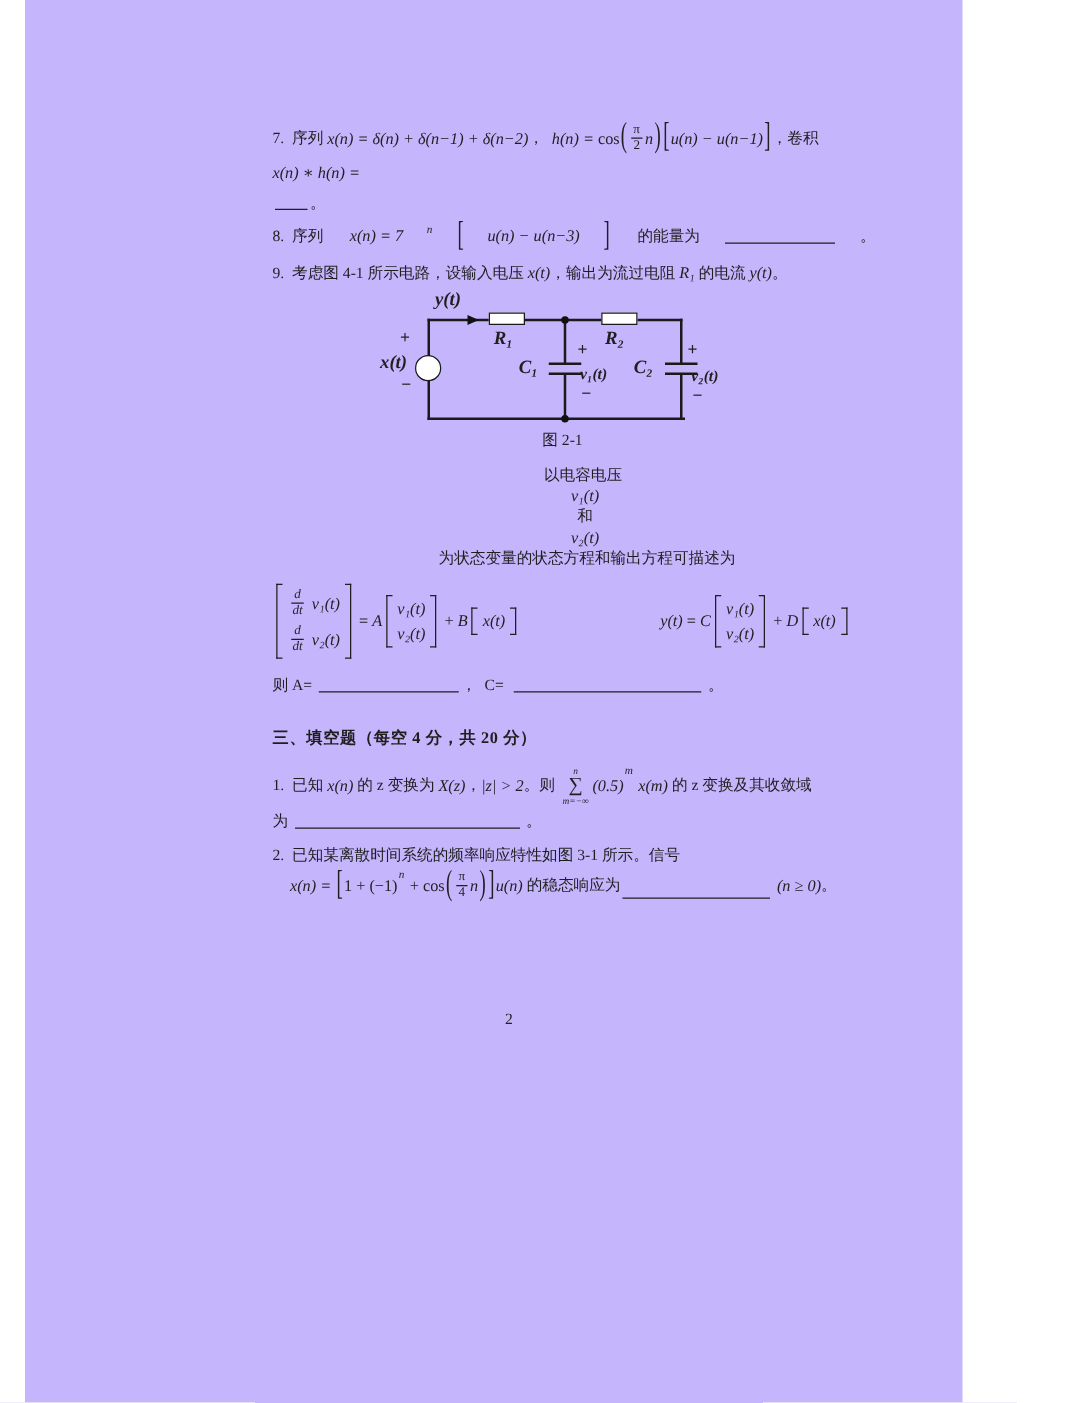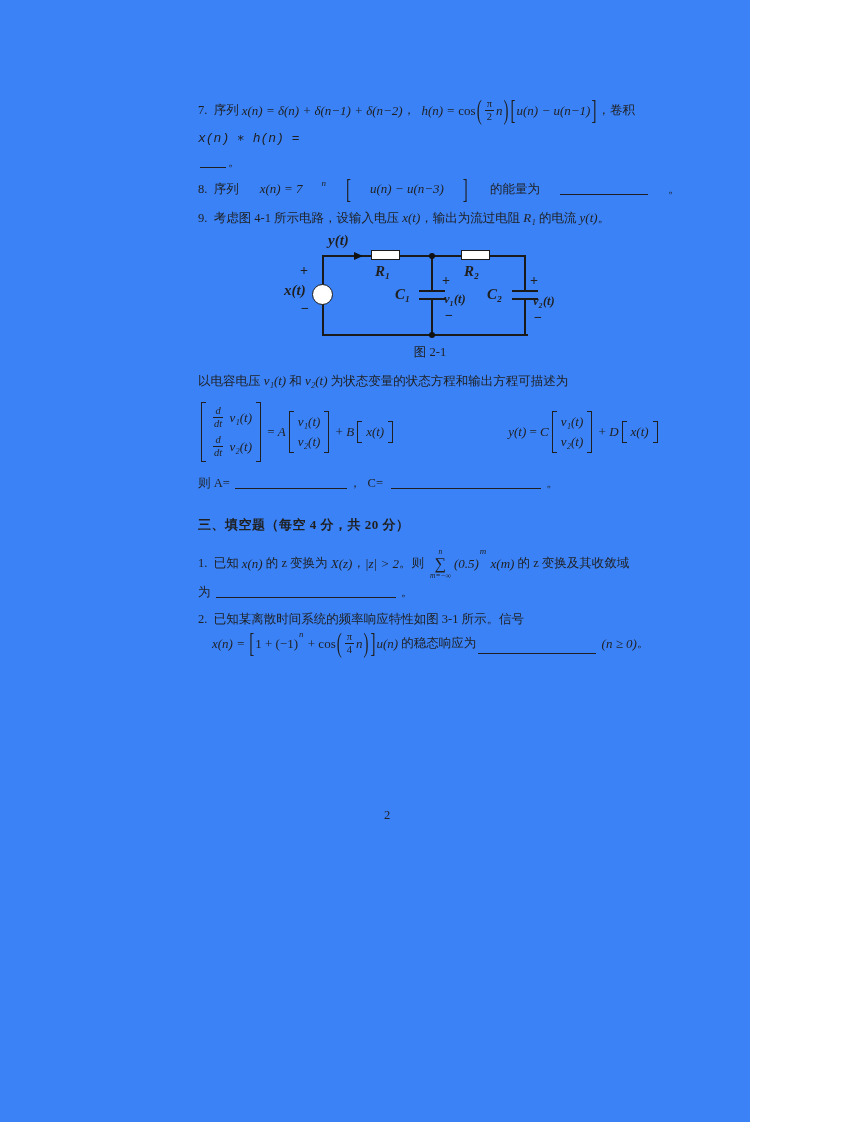--- a/index.html
+++ b/index.html
@@ -1,17 +1,17 @@
 <!DOCTYPE html>
 <html><head>
 <meta charset="utf-8">
 <style>
   html,body{margin:0;padding:0;background:#ffffff;}
-  .page{position:relative;width:750px;height:1122px;background:#3b82f6;
-        font-family:"Liberation Serif","DejaVu Serif",serif;color:#1f1f1f;overflow:hidden;}
+  .page{position:relative;width:750px;height:1122px;background:#c4b5fd;
+        font-family:"Liberation Serif","DejaVu Serif",serif;color:#1f1f1f;overflow:hidden;margin-left:20px;}
   .content{position:absolute;left:198px;top:98px;width:500px;}
   .line{display:flex;align-items:center;white-space:nowrap;margin:0 0 8px 0;min-height:18px;font-size:13px;}
   .line span{white-space:pre;}
   .zh{font-size:12.5px;}
   .mi{font-style:italic;}
   .mr{font-style:normal;}
   .sup{align-self:flex-start;font-size:9px;font-style:italic;margin:0 1px;transform:translateY(-2px);}
   .frac{display:flex;flex-direction:column;align-items:center;font-size:10.5px;line-height:1.15;margin:0 2px;}
   .frac .fn{border-bottom:1px solid #1f1f1f;padding:0 2px;text-align:center;}
   .frac .fd{padding:0 2px;}
@@ -57,21 +57,21 @@
         <span class="mr">cos</span>
         <span class="big">(</span>
         <span class="frac"><span class="fn">π</span><span class="fd">2</span></span>
         <span class="mi">n</span>
         <span class="big">)</span>
         <span class="big">[</span>
         <span class="mi">u(n) − u(n−1)</span>
         <span class="big">]</span>
         <span class="zh">，卷积</span>
       </div>
-    <div class="line" style="margin-bottom:6px;font-family:Liberation Mono, monospace;">
+    <div class="line" style="margin-bottom:6px;">
         <span class="mi">x(n) ∗ h(n) =</span>
       </div>
     <div class="line" style="margin-bottom:9px;">
         <span class="blank" style="width: 26px;"></span>
         <span class="zh">。</span>
       </div>
 
     <div class="line" style="margin-bottom:11px;gap:18px;">
         <span class="zh">8.  序列 </span>
         <span class="mi">x(n) = 7</span>
@@ -131,21 +131,21 @@
       <div class="csign" style="left:158px;top:38px;">+</div>
       <div class="cvlbl" style="left:160px;top:57px;">v₁(t)</div>
       <div class="csign" style="left:161px;top:73px;">−</div>
       <div class="clbl" style="left:203px;top:51px;">C₂</div>
       <div class="csign" style="left:246px;top:38px;">+</div>
       <div class="cvlbl" style="left:249px;top:59px;">v₂(t)</div>
       <div class="csign" style="left:250px;top:75px;">−</div>
       <div class="caption">图 2-1</div>
     </div>
 
-    <div class="line" style="margin-bottom:4px;">
+    <div class="line" style="margin-bottom:4px;flex-direction:column;">
         <span class="zh">以电容电压 </span>
         <span class="mi">v₁(t)</span>
         <span class="zh"> 和 </span>
         <span class="mi">v₂(t)</span>
         <span class="zh"> 为状态变量的状态方程和输出方程可描述为</span>
       </div>
 
     <div class="eq-row">
       <div class="line">
           <span class="vec"><span class="vb vbl"></span><span class="vrows"><span class="vrow"><span class="frac it"><span class="fn">d</span><span class="fd">dt</span></span><span class="mi"> v₁(t)</span></span><span class="vrow"><span class="frac it"><span class="fn">d</span><span class="fd">dt</span></span><span class="mi"> v₂(t)</span></span></span><span class="vb vbr"></span></span>

